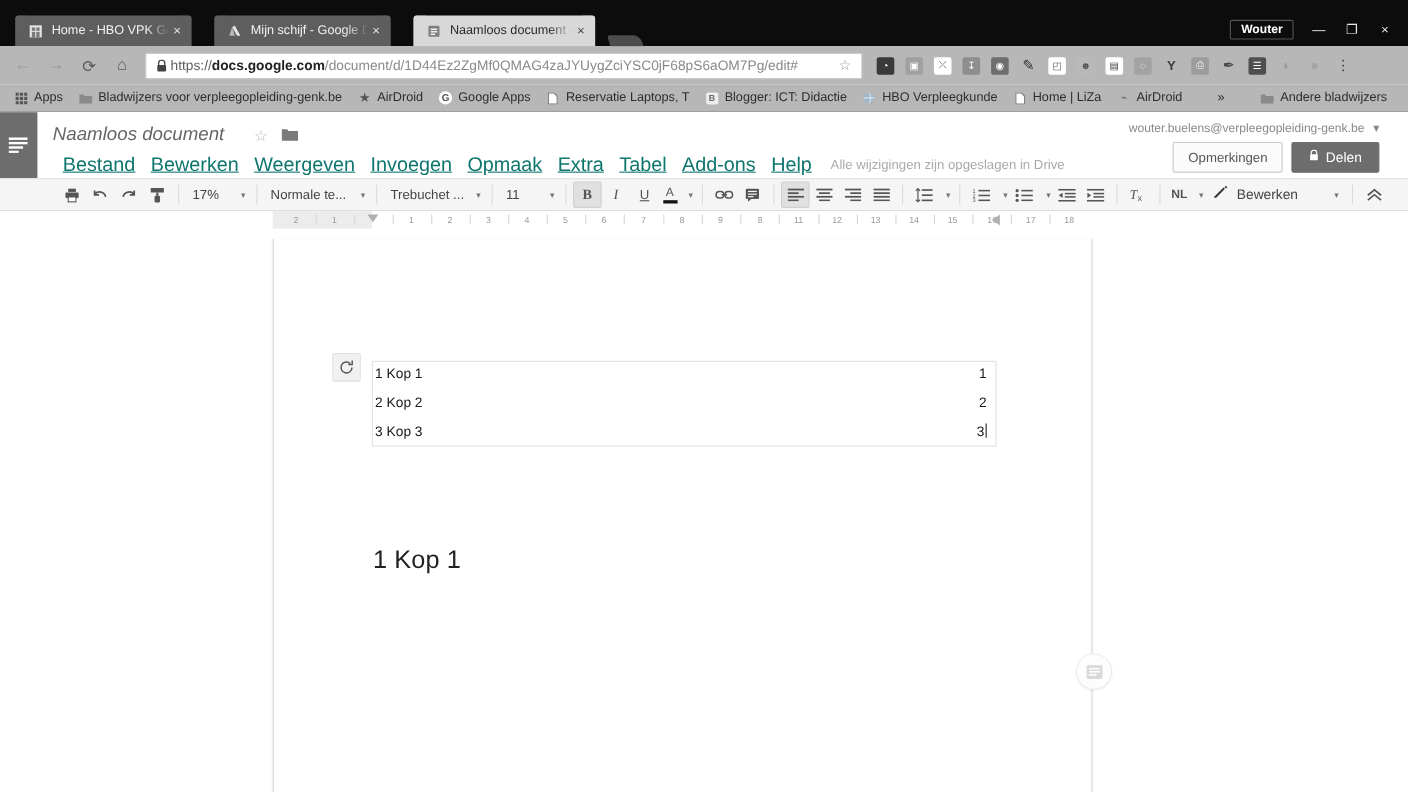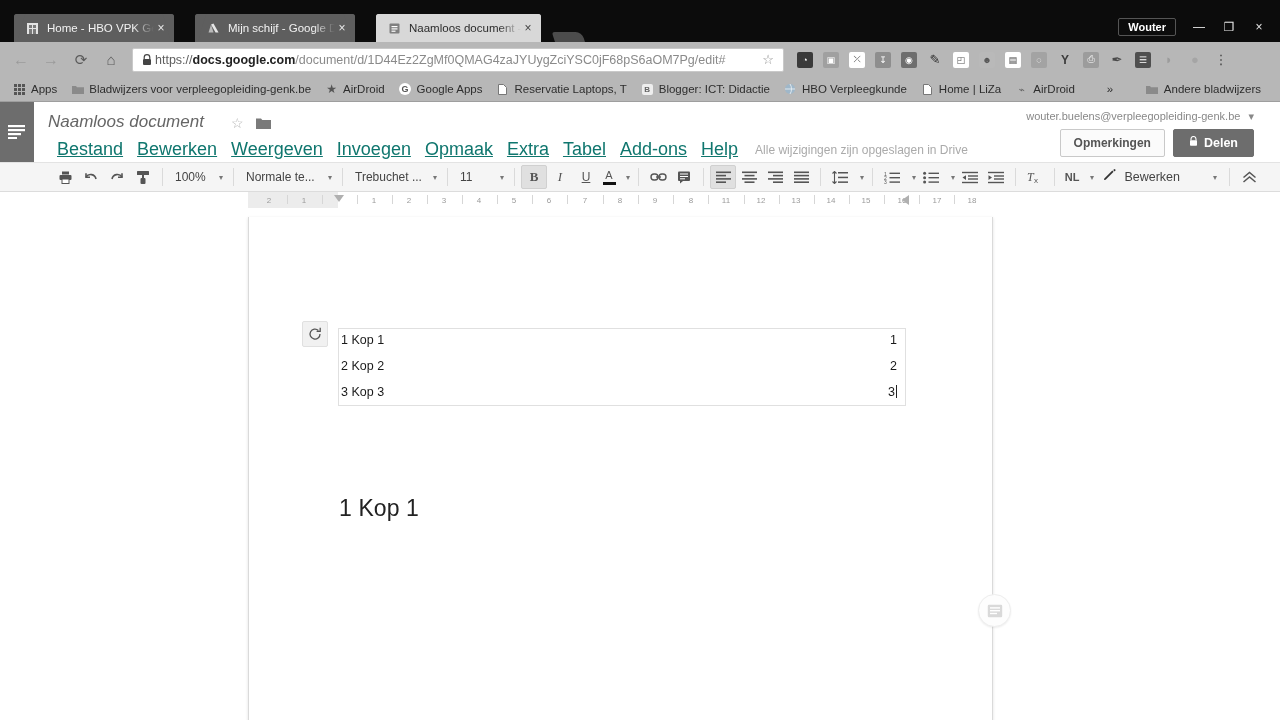--- a/index.html
+++ b/index.html
@@ -116,21 +116,21 @@
   .titlestar { position:absolute; left:231px; top:13px; color:#b4b4b4; font-size:14px; }
   .titlefolder { position:absolute; left:256px; top:14px; }
   .menubar { position:absolute; left:50px; top:35px; display:flex; align-items:center; }
   .menu { font-size:18px; color:#0f766e; padding:2px 7px; white-space:nowrap;text-decoration:underline; }
   .savestatus { font-size:12px; color:#aaa; margin-left:10px; white-space:nowrap; }
   .acct {
     position:absolute; right:26px; top:110px;
     font-size:11px; color:#888; white-space:nowrap;
   }
   .acct .caret { color:#888; margin-left:5px; }
-  .headbtns { position:absolute; right:26px; top:129px; display:flex; gap:8px;font-weight:bold; }
+  .headbtns { position:absolute; right:26px; top:129px; display:flex; gap:8px; }
   .btn-flat {
     border:1px solid #c9c9c9; border-radius:2px; background:#fbfbfb;
     font-size:12px; color:#555; padding:6px 13px; white-space:nowrap;
   }
   .btn-share {
     background:#6d6d6d; color:#fff; border:1px solid #6d6d6d; border-radius:2px;
     font-size:12.5px; padding:6px 15px; display:flex; align-items:center; gap:6px;
     white-space:nowrap;
   }
 
@@ -520,21 +520,21 @@
       <span class="tb">
         <svg width="14" height="15" viewBox="0 0 14 15" fill="#555">
             <rect x="1" y="1" width="12" height="4" rx="0.5"></rect>
             <rect x="6" y="5" width="2" height="3"></rect>
             <rect x="4.5" y="8" width="5" height="6" rx="1"></rect>
           </svg>
       </span>
       <span class="tbsep"></span>
 
       <span class="tbdrop" style="width:58px;">
-        <span>100%</span>
+        <span>17%</span>
         <span class="caretdown">▾</span>
       </span>
       <span class="tbsep"></span>
 
       <span class="tbdrop" style="width:96px;">
         <span>Normale te...</span>
         <span class="caretdown">▾</span>
       </span>
       <span class="tbsep"></span>
 

